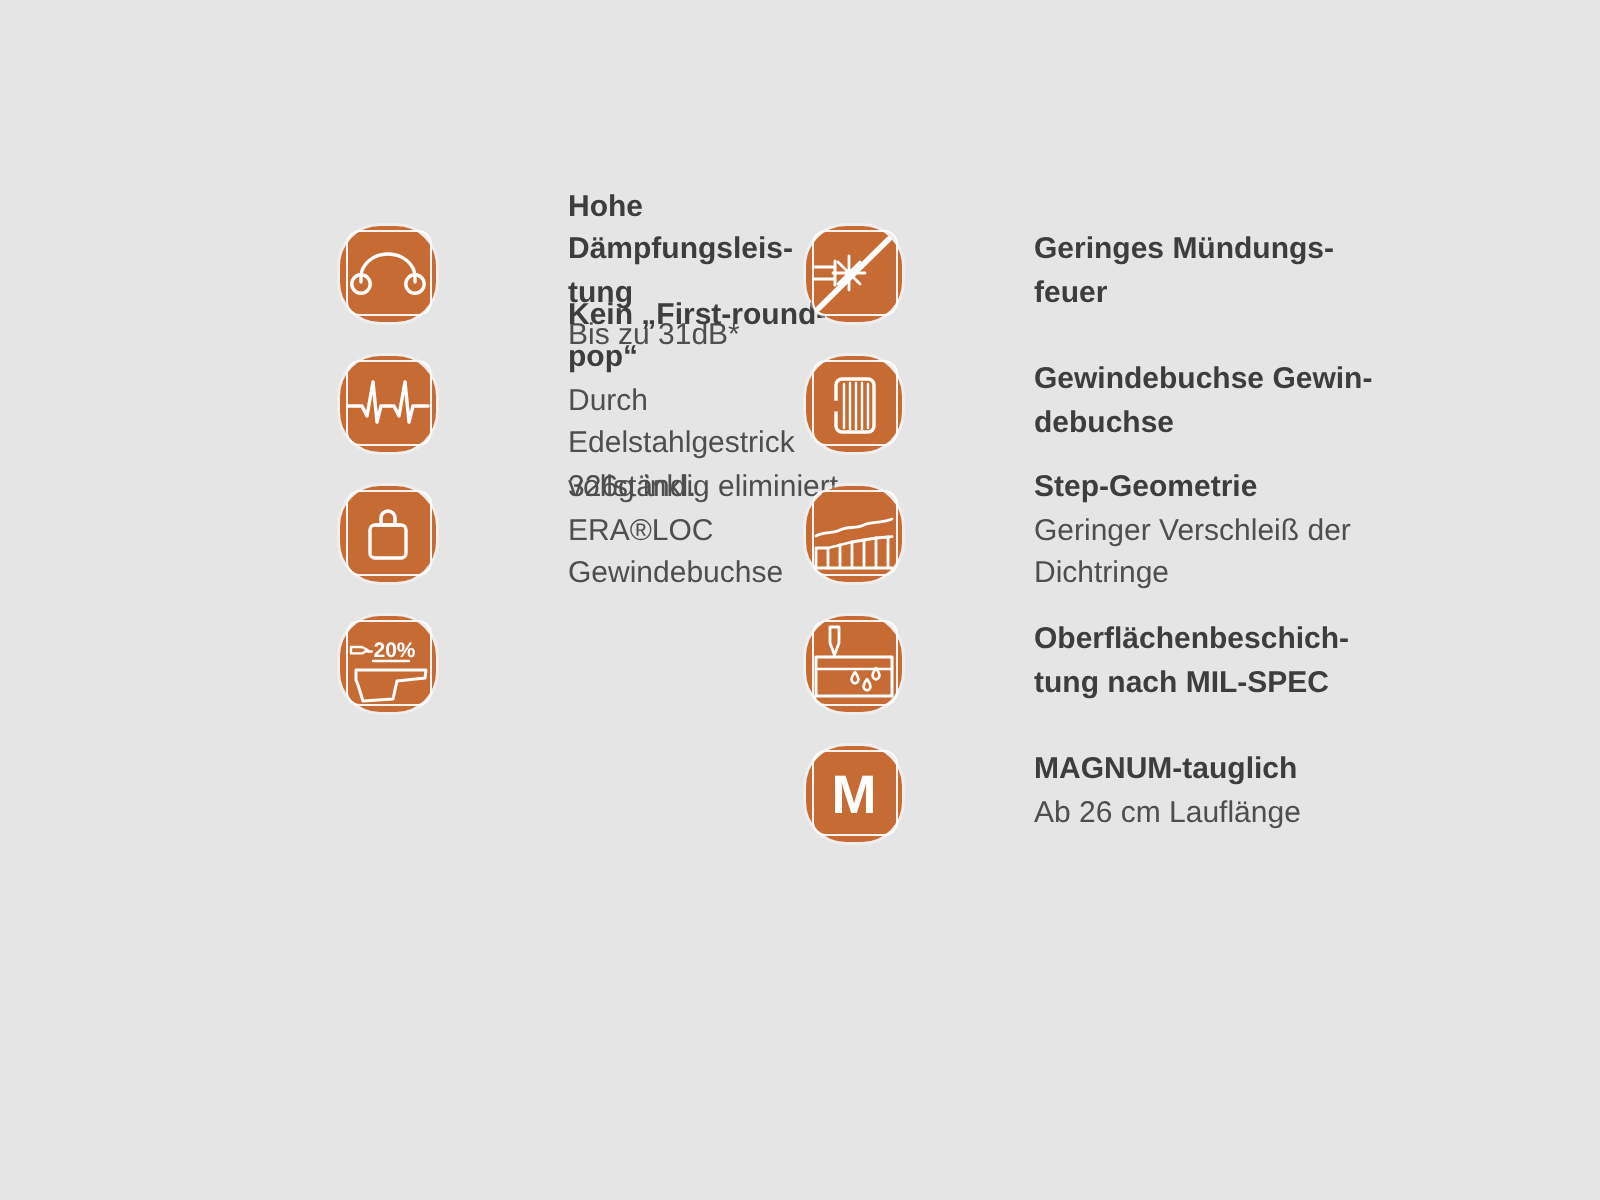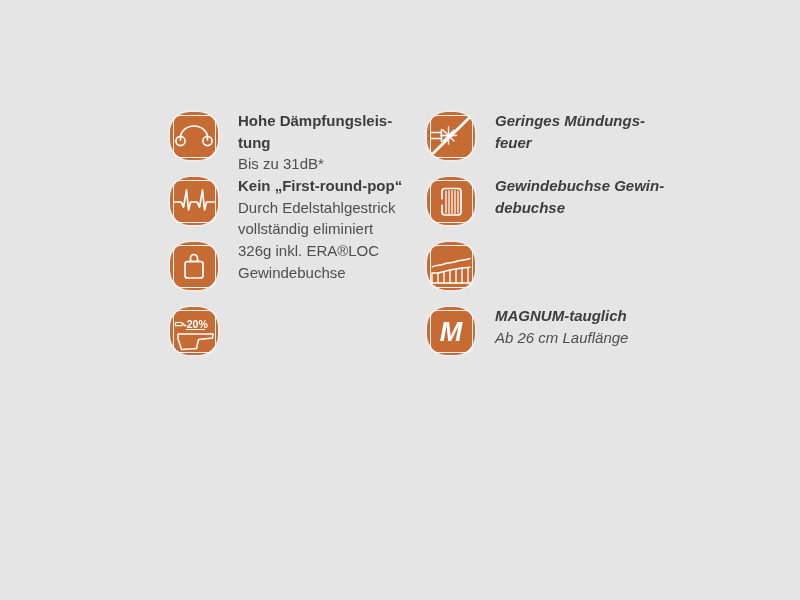--- a/index.html
+++ b/index.html
@@ -4,22 +4,22 @@
 <style>
   html,body{margin:0;padding:0;}
   body{
     width:800px;height:600px;
     background:var(--page-bg,#e5e5e5);
     font-family:"Liberation Sans",sans-serif;
     position:relative;overflow:hidden;
   }
   .col{position:absolute;top:112px;}
   .col-left{left:170px;width:250px;}
-  .col-right{left:427px;width:330px;font-style:italic;}
-  .item{display:flex;align-items:flex-start;height:49px;margin-bottom:16px;}
+  .col-right{left:403px;width:330px;}
+  .item{display:flex;align-items:center;height:49px;margin-bottom:16px;gap:46px;}
   .ficon{
     position:relative;flex:0 0 48px;width:48px;height:48px;
     background:var(--icon-bg,#c76b35);
     border-radius:20px;
     box-shadow:0 0 0 1.5px rgba(255,255,255,.35);
   }
   .ficon::after{
     content:"";position:absolute;inset:2.5px;
     border:1.6px solid rgba(255,255,255,.92);
     border-radius:7px;pointer-events:none;
@@ -136,22 +136,44 @@
 
   <div class="item">
     <div class="ficon">
       <svg viewBox="0 0 48 48">
         <path d="M5 41 H43" stroke-width="1.5"></path>
         <path d="M5 41 V31 H11 V41 M17 41 V29.5 M23 41 V28 M29 41 V27 M35 41 V26 M41 41 V25.5" stroke-width="1.4"></path>
         <path d="M11 31 L17 29.5 L23 28 L29 27 L35 26 L41 25.5 L43 25.3" stroke-width="1.4"></path>
         <path d="M5 25 C9 22.5 13 24 17 22 C21 20 25 21.5 29 19.5 C33 17.5 37 19 43 16.5" stroke-width="1.4"></path>
       </svg>
     </div>
+    <div class="ftext">
+      <div class="ftitle">Step-Geometrie</div>
+      <div class="fbody">Geringer Verschleiß der
+Dichtringe</div>
+    </div>
   </div>
 
+  <div class="item">
+    <div class="ficon">
+      <svg viewBox="0 0 48 48">
+        <path d="M5 20.5 H43 V40 H5 Z" stroke-width="1.5"></path>
+        <path d="M5 26.5 H43" stroke-width="1.3"></path>
+        <path d="M12 5.5 h4.5 v8 l-2.25 6 l-2.25 -6 Z" stroke-width="1.4"></path>
+        <path d="M24.5 28 C26.6 31 27 33 24.5 33.7 C22 33 22.4 31 24.5 28 Z" stroke-width="1.3"></path>
+        <path d="M30.5 31.5 C32.6 34.5 33 36.5 30.5 37.2 C28 36.5 28.4 34.5 30.5 31.5 Z" stroke-width="1.3"></path>
+        <path d="M35 26 C37.1 29 37.5 31 35 31.7 C32.5 31 32.9 29 35 26 Z" stroke-width="1.3"></path>
+      </svg>
+    </div>
+    <div class="ftext">
+      <div class="ftitle">Oberflächenbeschich-
+tung nach MIL-SPEC</div>
+      <div class="fbody"></div>
+    </div>
+  </div>
 
   <div class="item">
     <div class="ficon">
       <svg viewBox="0 0 48 48">
         <text x="24" y="33.5" font-size="27" text-anchor="middle" fill="#ffffff" stroke="none">M</text>
       </svg>
     </div>
     <div class="ftext">
       <div class="ftitle">MAGNUM-tauglich</div>
       <div class="fbody">Ab 26 cm Lauflänge</div>

